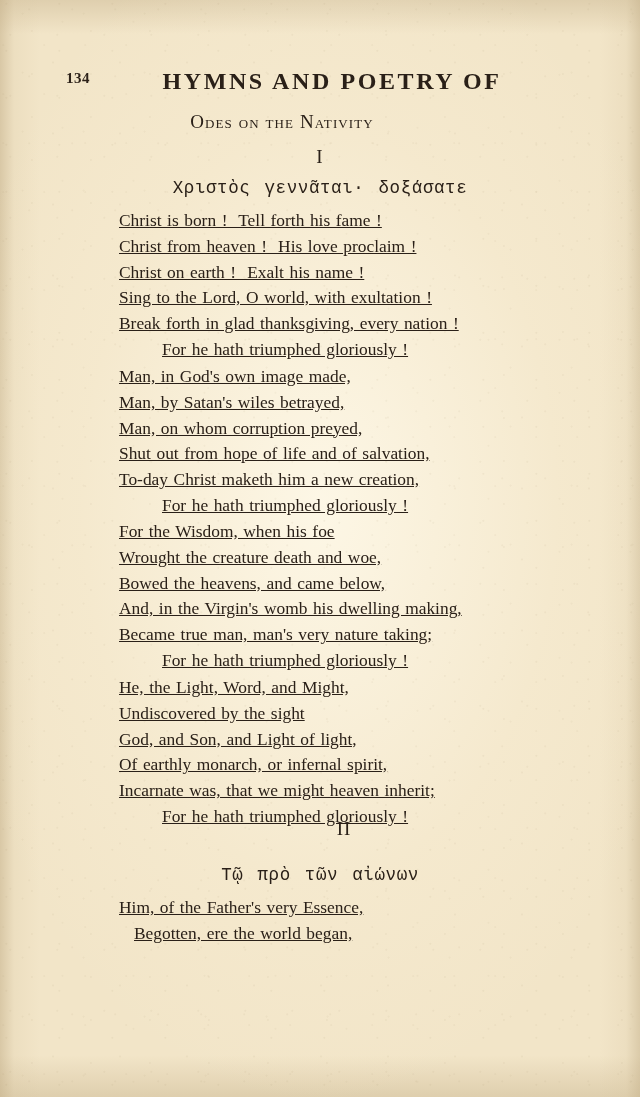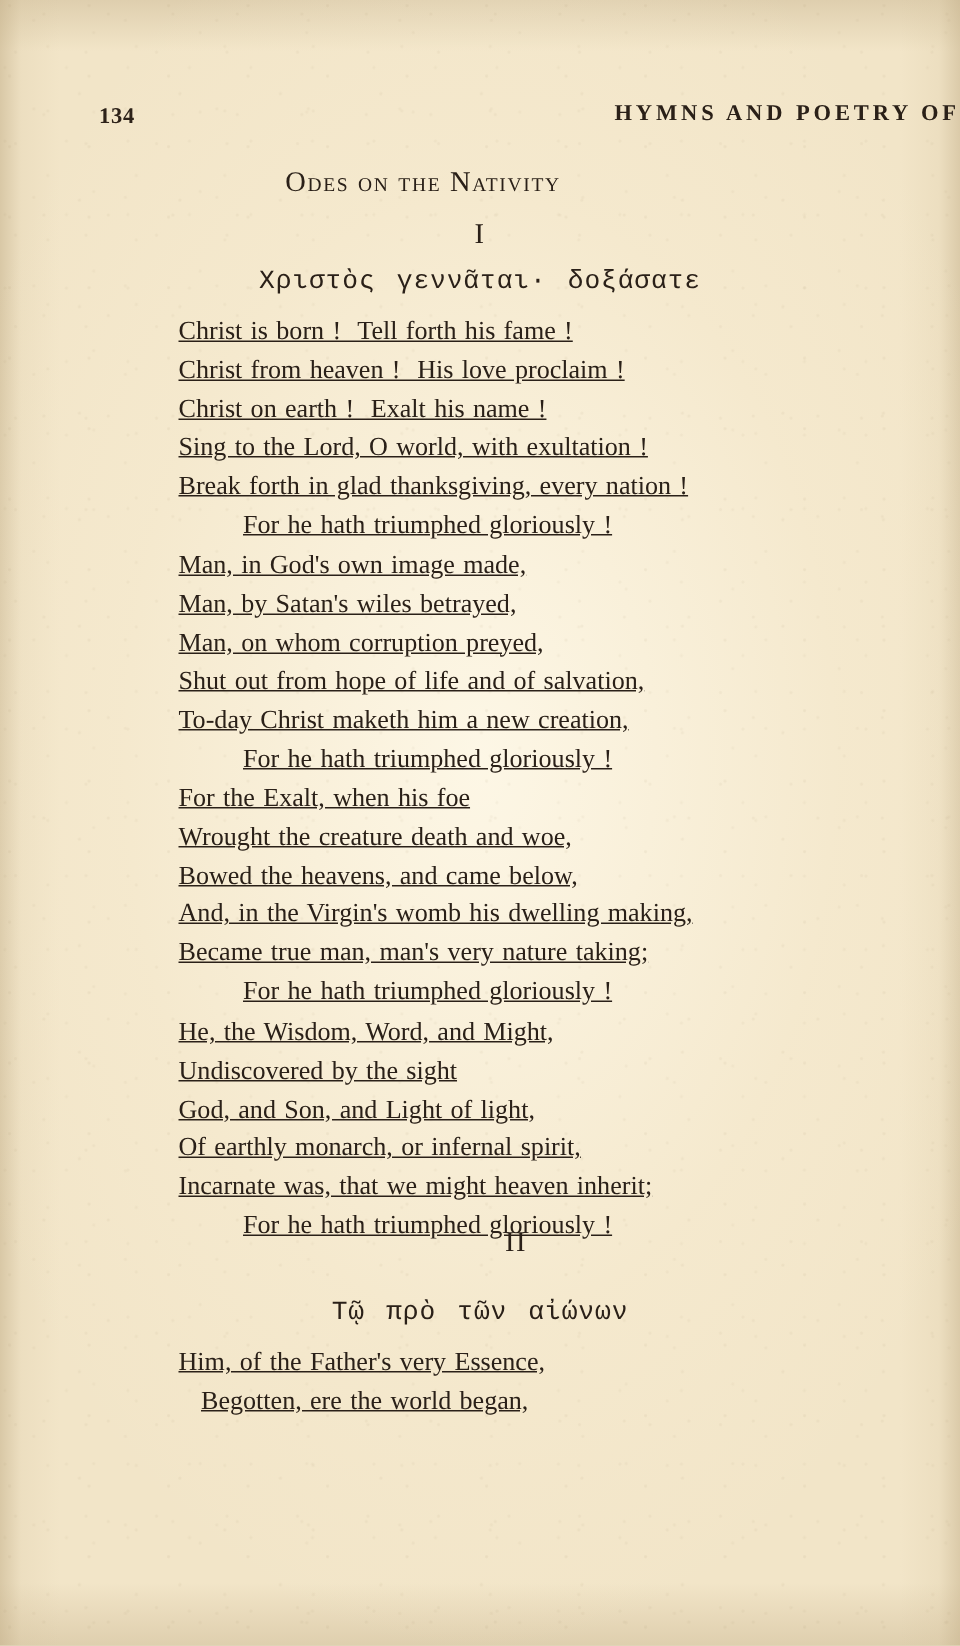--- a/index.html
+++ b/index.html
@@ -78,25 +78,25 @@
     font-size: 15px;
     letter-spacing: 0.5px;
     font-variant-numeric: oldstyle-nums;
     color: #2d2219;
   }
   .running-head {
     position: absolute;
     left: 0;
     top: 0;
     width: 640px;
-    text-align: right;
+    text-align: center;
     padding-left: 24px;
     box-sizing: border-box;
     font-weight: bold;
-    font-size: 15px;
+    font-size: 24px;
     letter-spacing: 2.6px;
     color: #2a2018;
   }
 
   
   .section-title {
     position: absolute;
     top: 111px;
     left: 0;
     width: 564px;
@@ -186,30 +186,30 @@
     <div class="verse v2">
       <div class="line">Man, in God's own image made,</div>
       <div class="line">Man, by Satan's wiles betrayed,</div>
       <div class="line">Man, on whom corruption preyed,</div>
       <div class="line">Shut out from hope of life and of salvation,</div>
       <div class="line">To-day Christ maketh him a new creation,</div>
       <div class="line refrain">For he hath triumphed gloriously !</div>
     </div>
 
     <div class="verse v3">
-      <div class="line">For the Exalt, when his foe</div>
+      <div class="line">For the Wisdom, when his foe</div>
       <div class="line">Wrought the creature death and woe,</div>
       <div class="line">Bowed the heavens, and came below,</div>
       <div class="line">And, in the Virgin's womb his dwelling making,</div>
       <div class="line">Became true man, man's very nature taking;</div>
       <div class="line refrain">For he hath triumphed gloriously !</div>
     </div>
 
     <div class="verse v4">
-      <div class="line">He, the Wisdom, Word, and Might,</div>
+      <div class="line">He, the Light, Word, and Might,</div>
       <div class="line">Undiscovered by the sight</div>
       <div class="line">God, and Son, and Light of light,</div>
       <div class="line">Of earthly monarch, or infernal spirit,</div>
       <div class="line">Incarnate was, that we might heaven inherit;</div>
       <div class="line refrain">For he hath triumphed gloriously !</div>
     </div>
 
     <div class="numeral two">II</div>
 
     <div class="epigraph second">Τῷ πρὸ τῶν αἰώνων</div>

